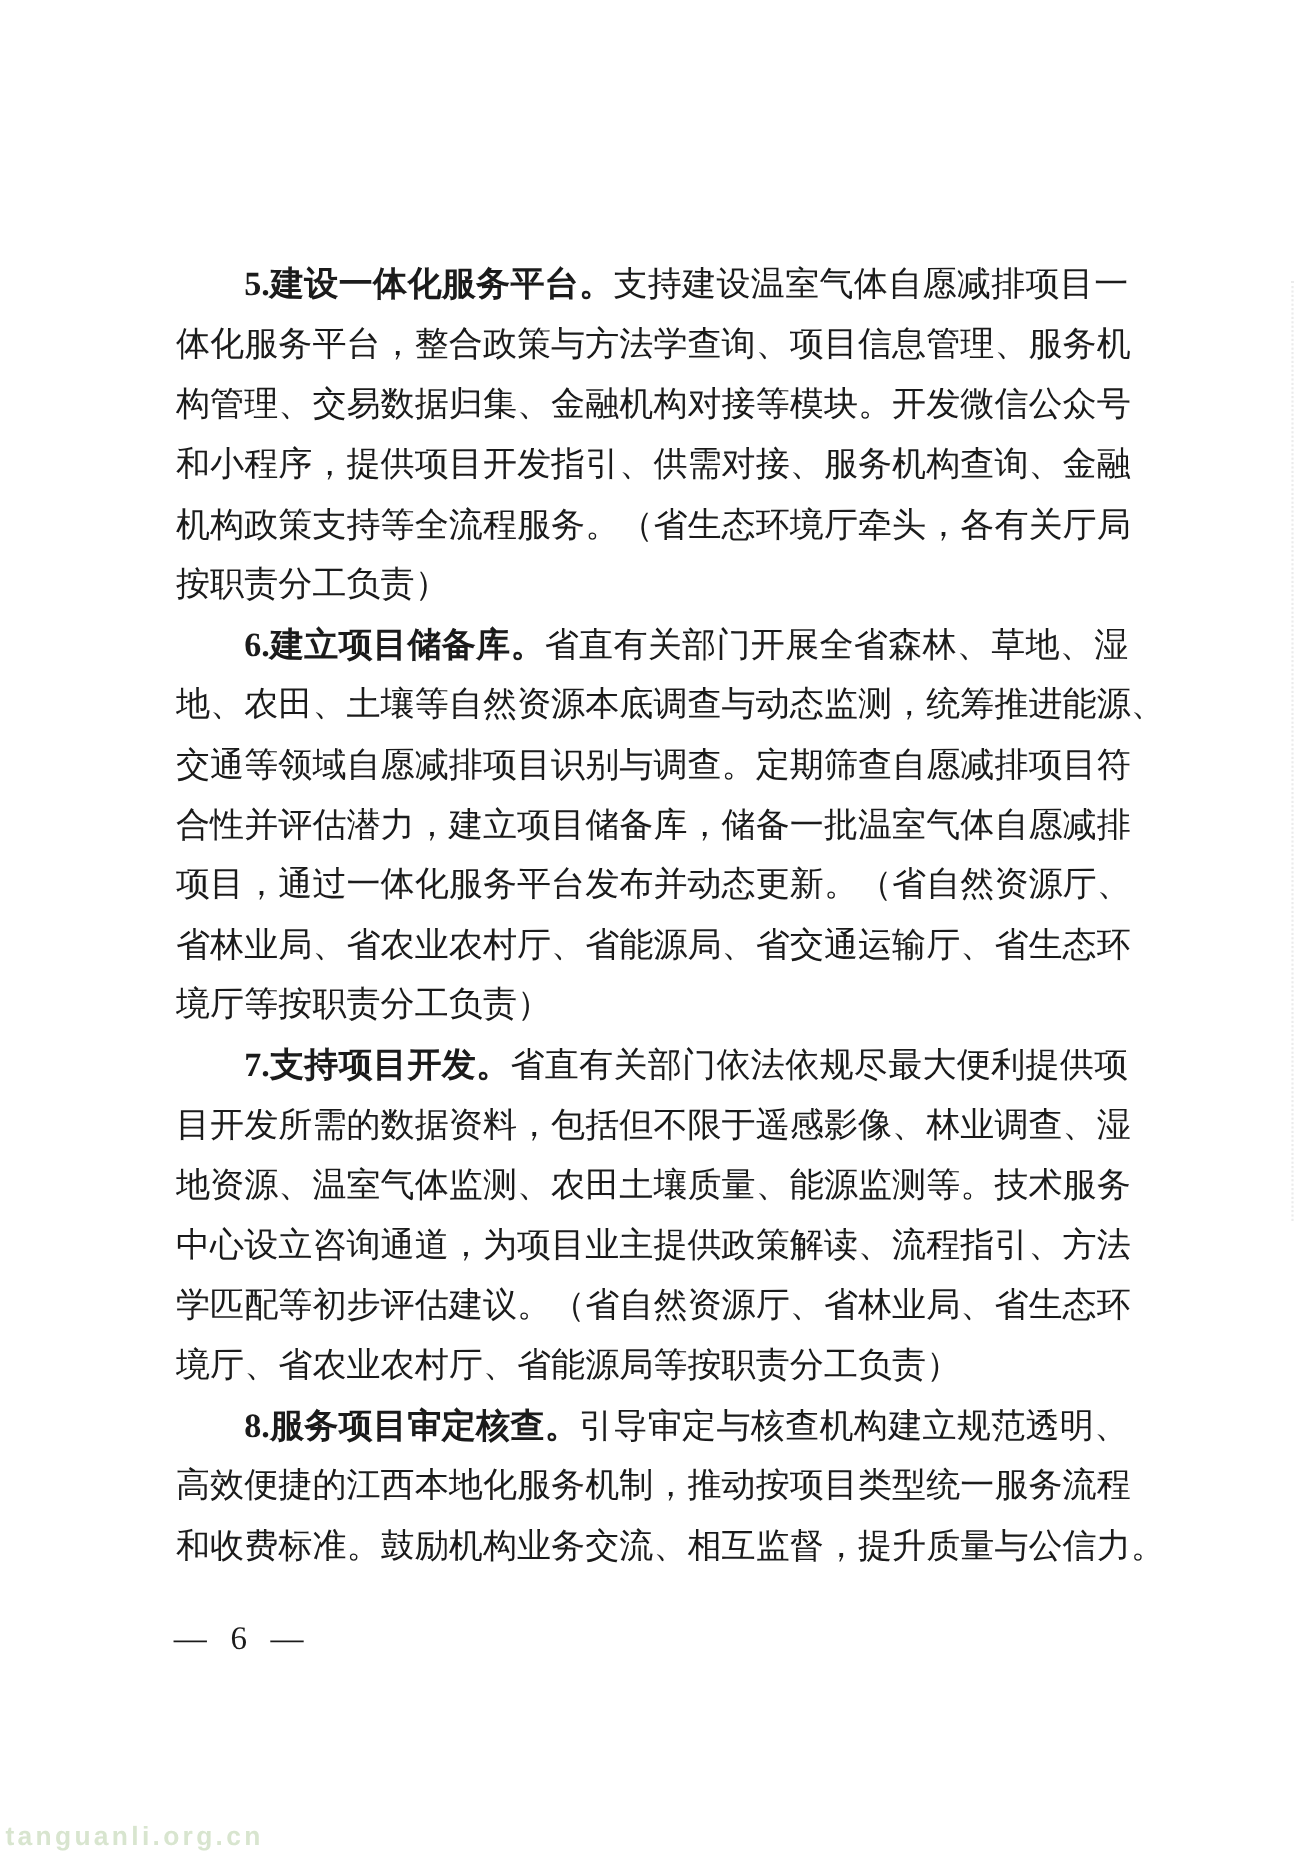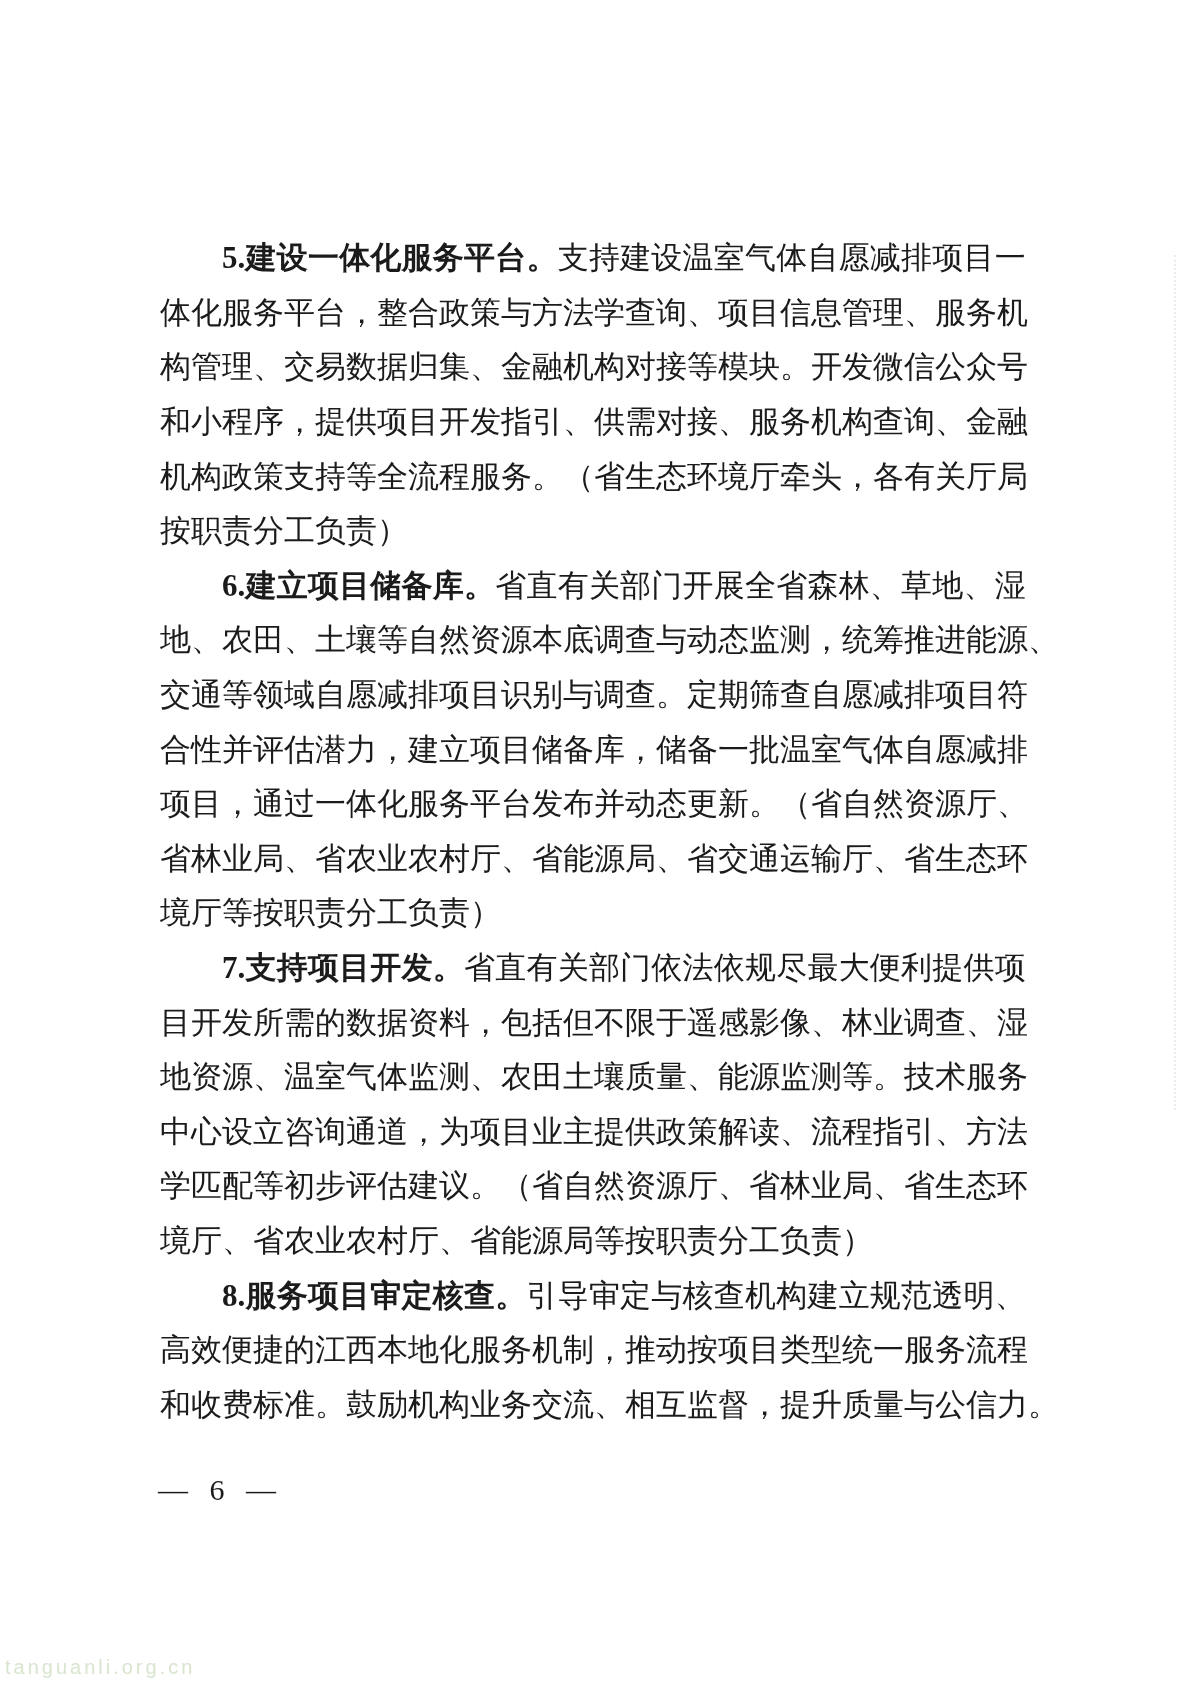--- a/index.html
+++ b/index.html
@@ -35,22 +35,22 @@
     left:158px; top:1473px;
     font-size:30px;
     color:#1b1b1b;
     letter-spacing:7px;
     font-family:"Liberation Serif", serif;
   }
   .watermark {
     position:absolute;
     left:5px; top:1656px;
     font-family:"Liberation Sans", sans-serif;
-    font-weight:normal;
-    font-size:20px;
+    font-weight:bold;
+    font-size:24px;
     letter-spacing:3px;
     color:#d8e5cf;
   }
   .artifact-dots {
     position:absolute;
     left:1174px; top:255px;
     height:855px; width:0;
     border-left:2px dotted rgba(0,0,0,0.08);
   }
 </style>

